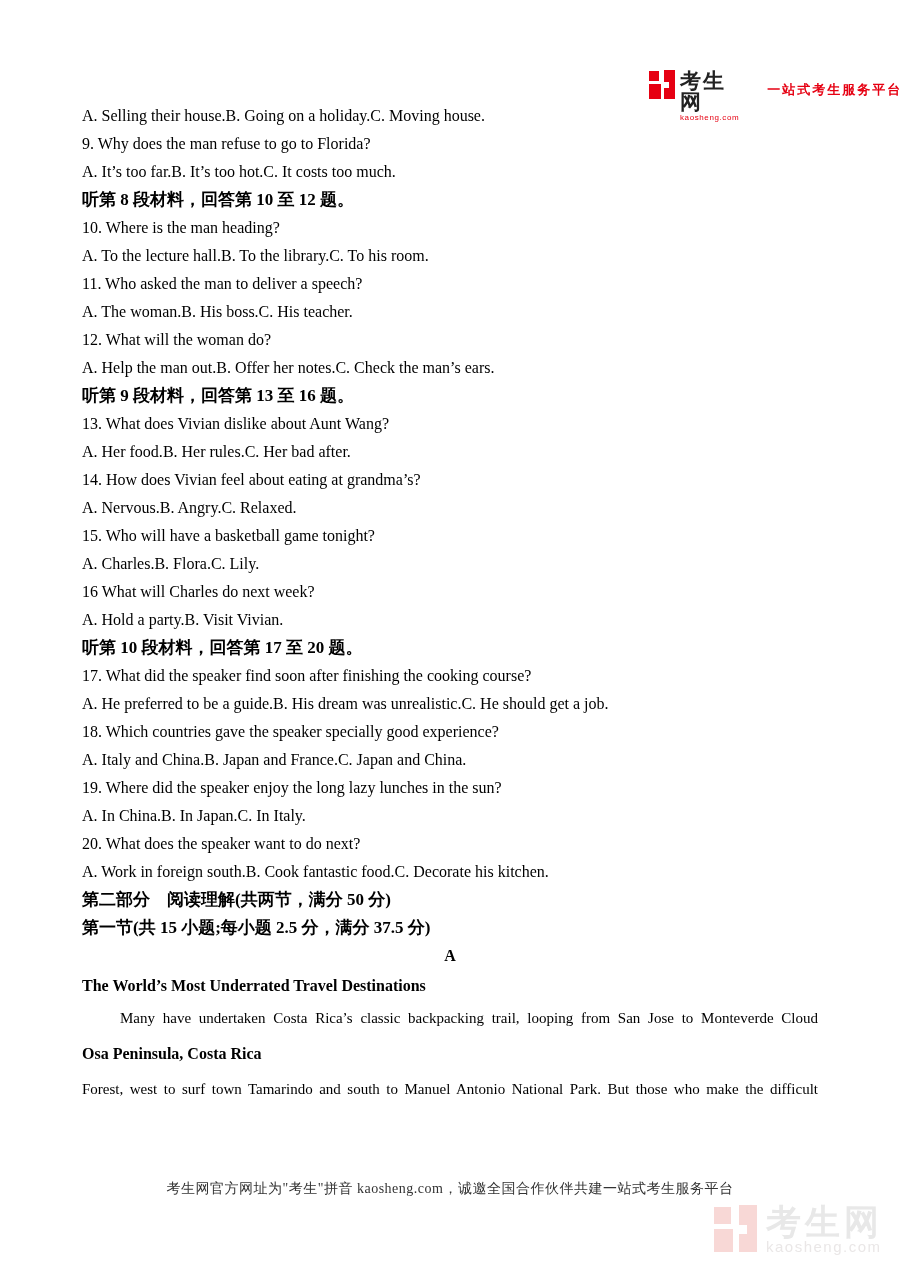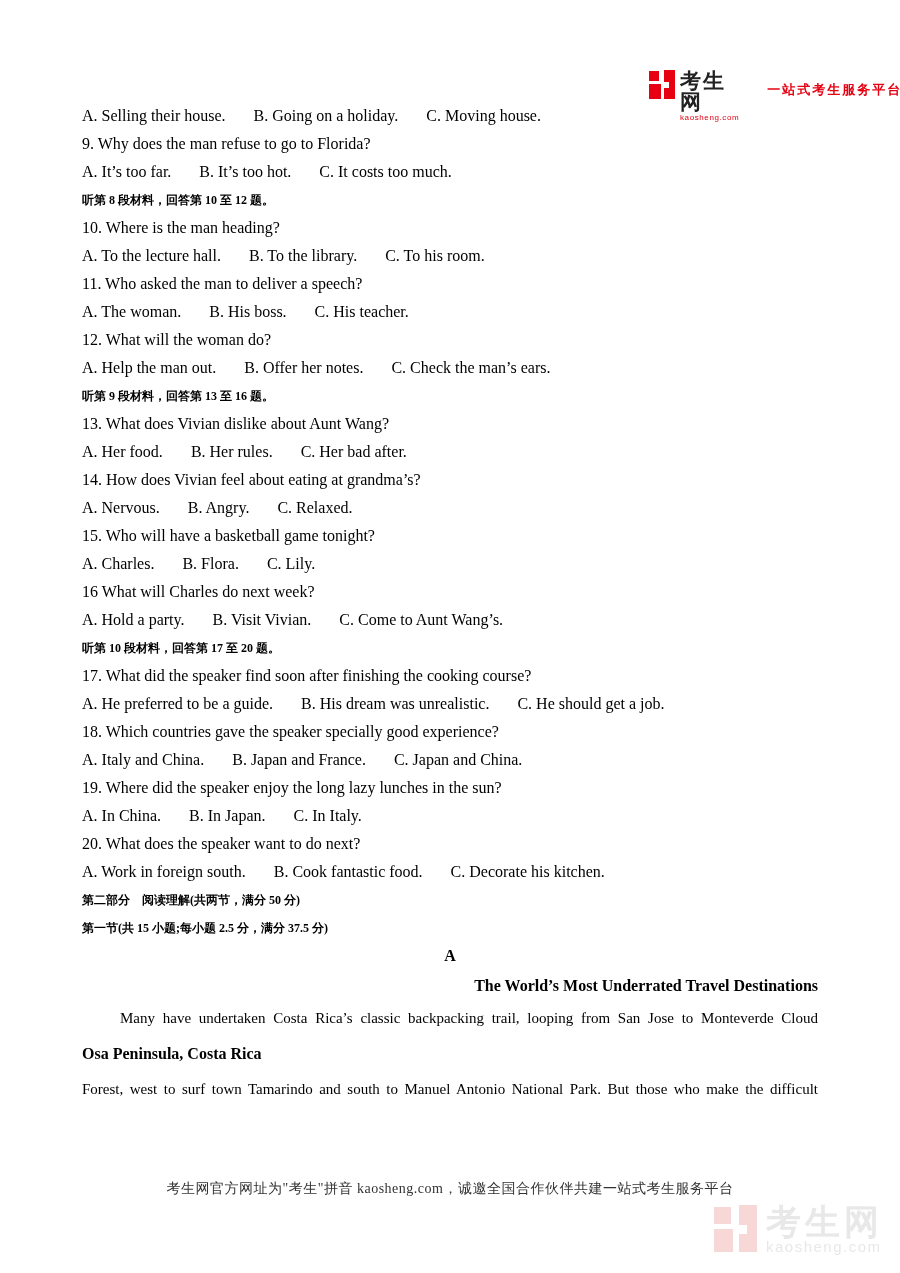--- a/index.html
+++ b/index.html
@@ -46,25 +46,25 @@
     margin-left:28px;margin-top:11px;
     font-size:13px;font-weight:bold;color:var(--brand-red);
     letter-spacing:2px;white-space:nowrap;
   }
 
   
   .content{
     position:absolute;left:82px;top:102px;width:736px;
   }
   .line{height:28px;line-height:28px;white-space:nowrap;}
-  .options{display:flex;gap:28px;}
+  .options{display:flex;}
   .options .opt{flex:0 0 auto;}
-  .section{font-weight:bold;font-size:12px;}
+  .section{font-weight:bold;font-size:17px;}
   .center-label{text-align:center;font-weight:bold;}
-  .center-title{text-align:right;font-weight:bold;height:31px;line-height:31px;}
+  .center-title{text-align:left;font-weight:bold;height:31px;line-height:31px;}
   .subheading{font-weight:bold;height:36px;line-height:36px;}
   .para-line{
     height:35px;line-height:35px;white-space:normal;overflow:hidden;
     text-align:justify;text-align-last:justify;text-justify:inter-word;
     font-size:15px;word-spacing:-2px;
   }
   .indent{text-indent:38px;}
 
   
   .footer{
@@ -160,21 +160,20 @@
       <div class="line question">15. Who will have a basketball game tonight?</div>
       <div class="line options">
         <span class="opt">A. Charles.</span>
         <span class="opt">B. Flora.</span>
         <span class="opt">C. Lily.</span>
       </div>
       <div class="line question">16 What will Charles do next week?</div>
       <div class="line options">
         <span class="opt">A. Hold a party.</span>
         <span class="opt">B. Visit Vivian.</span>
-        <span class="opt">C. Come to Aunt Wang’s.</span>
       </div>
       <div class="line section">听第 10 段材料，回答第 17 至 20 题。</div>
       <div class="line question">17. What did the speaker find soon after finishing the cooking course?</div>
       <div class="line options">
         <span class="opt">A. He preferred to be a guide.</span>
         <span class="opt">B. His dream was unrealistic.</span>
         <span class="opt">C. He should get a job.</span>
       </div>
       <div class="line question">18. Which countries gave the speaker specially good experience?</div>
       <div class="line options">

